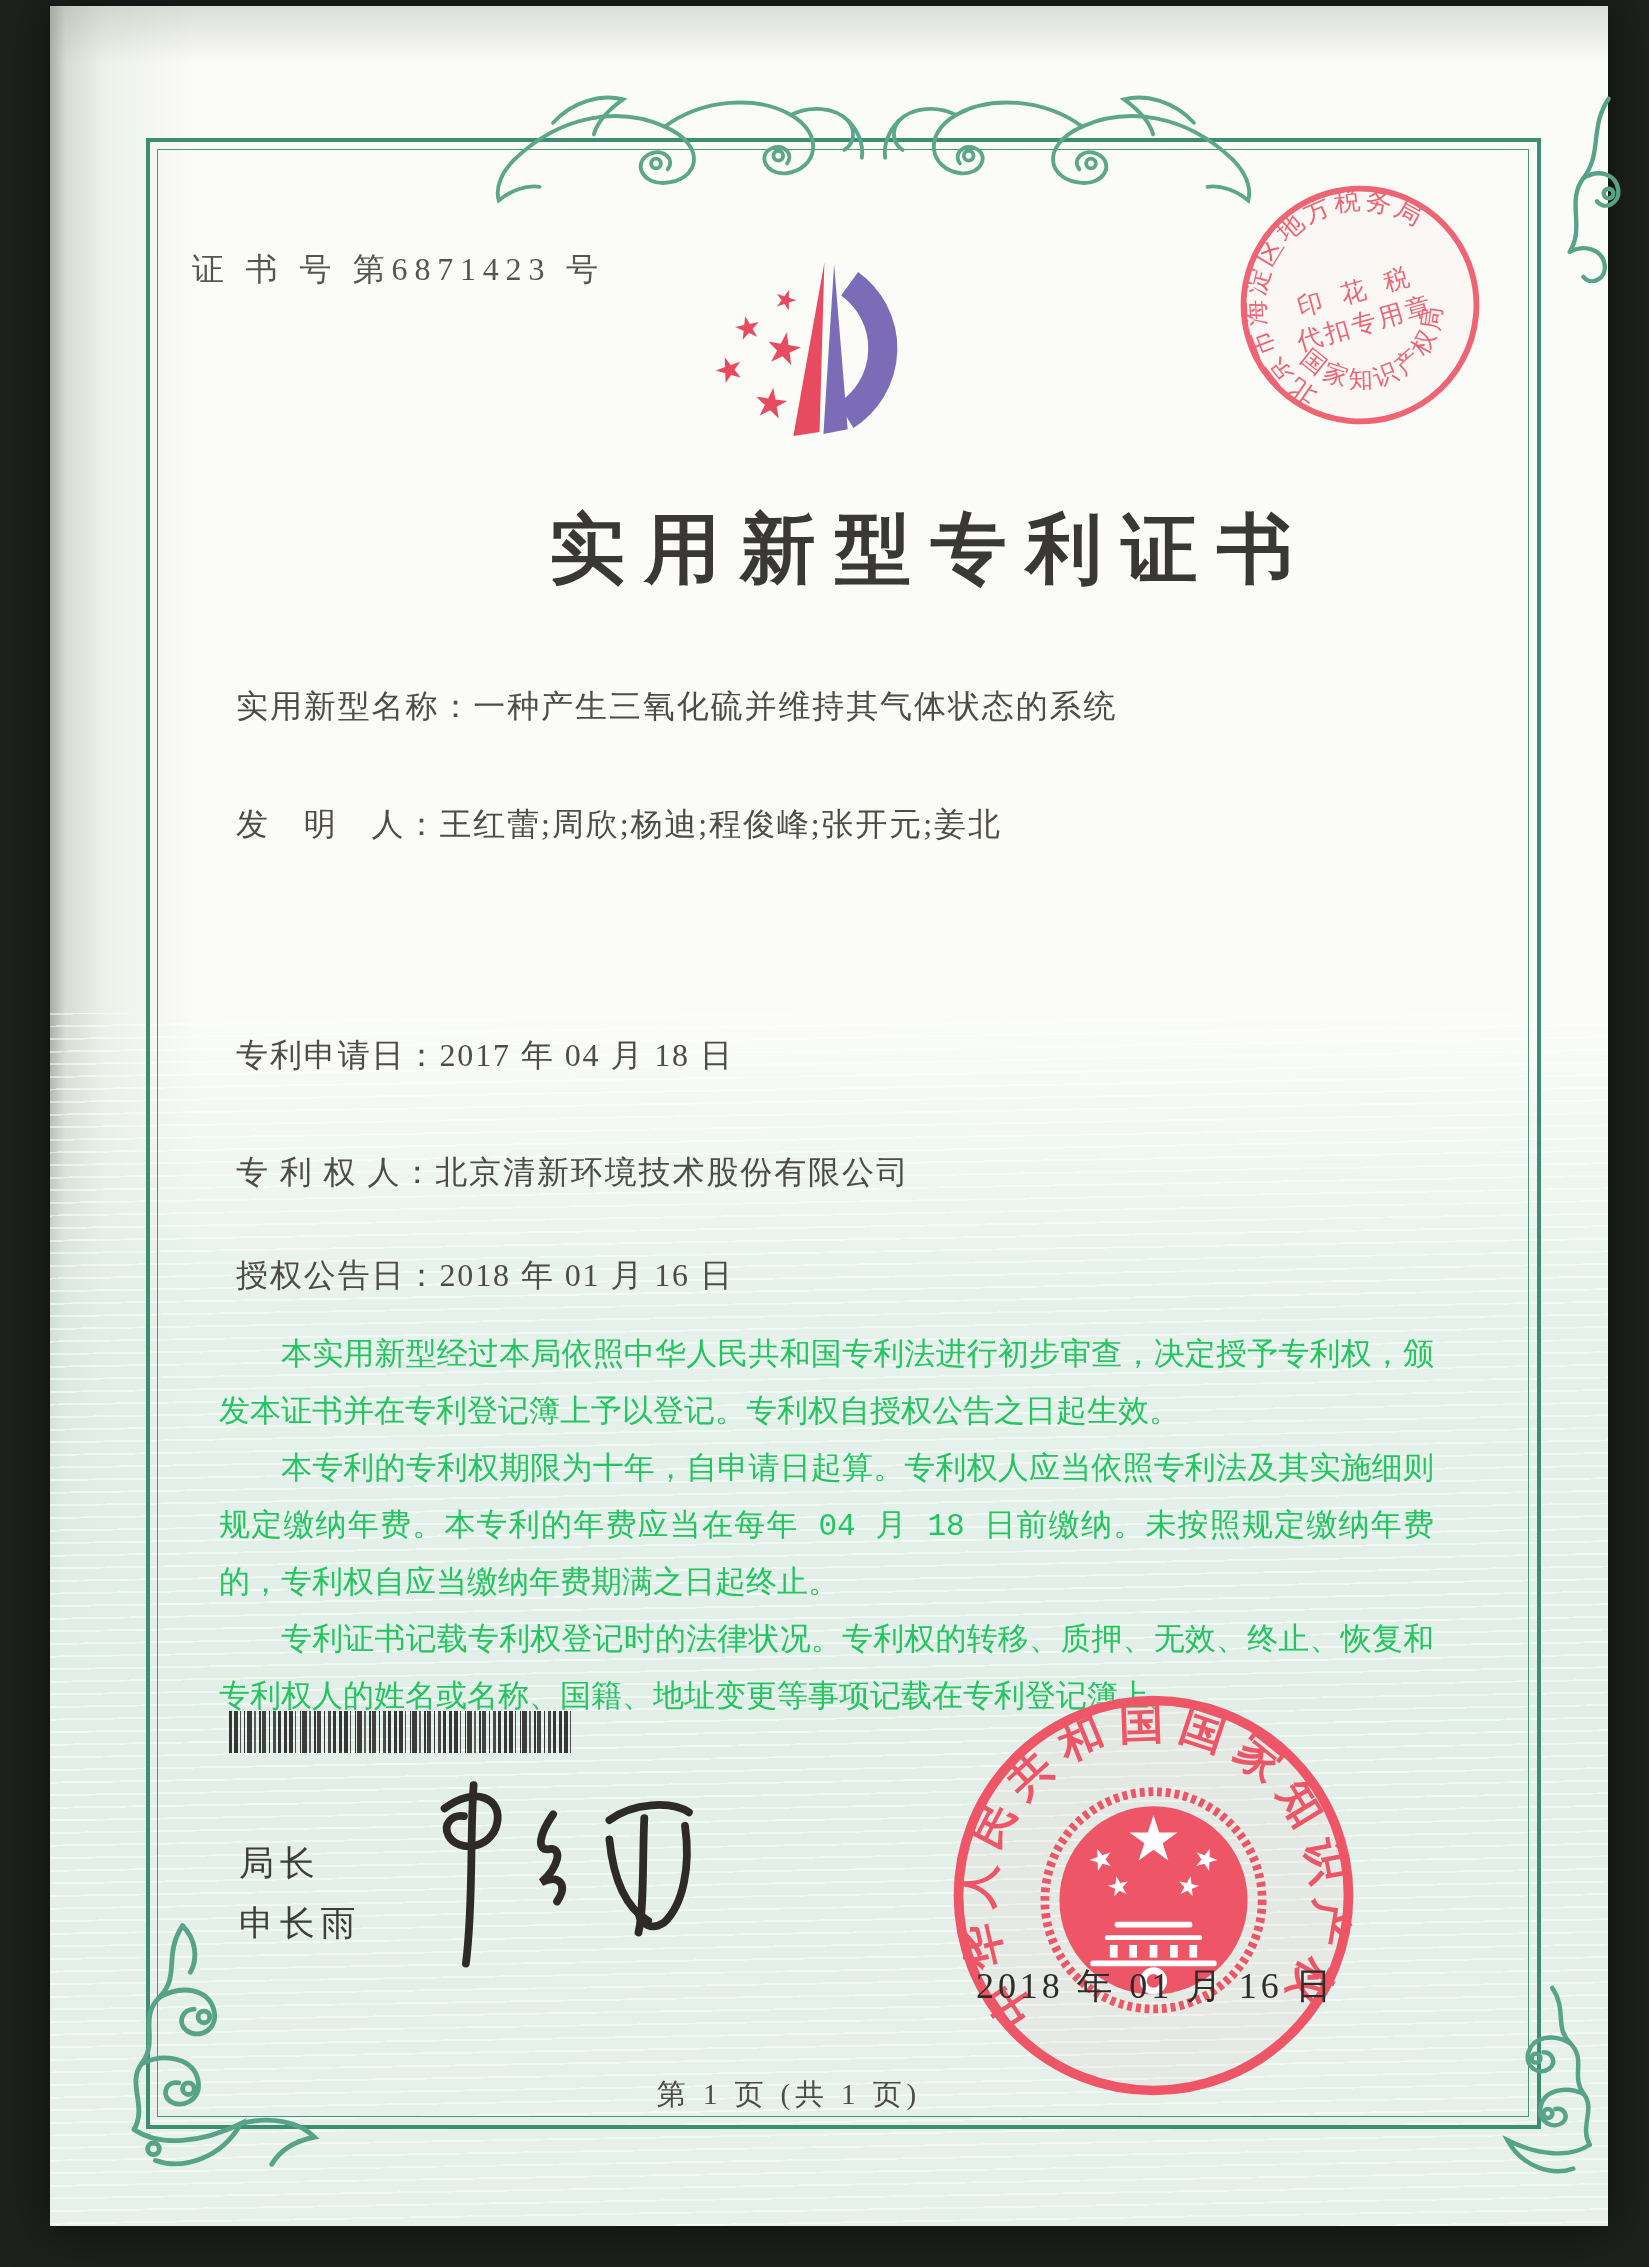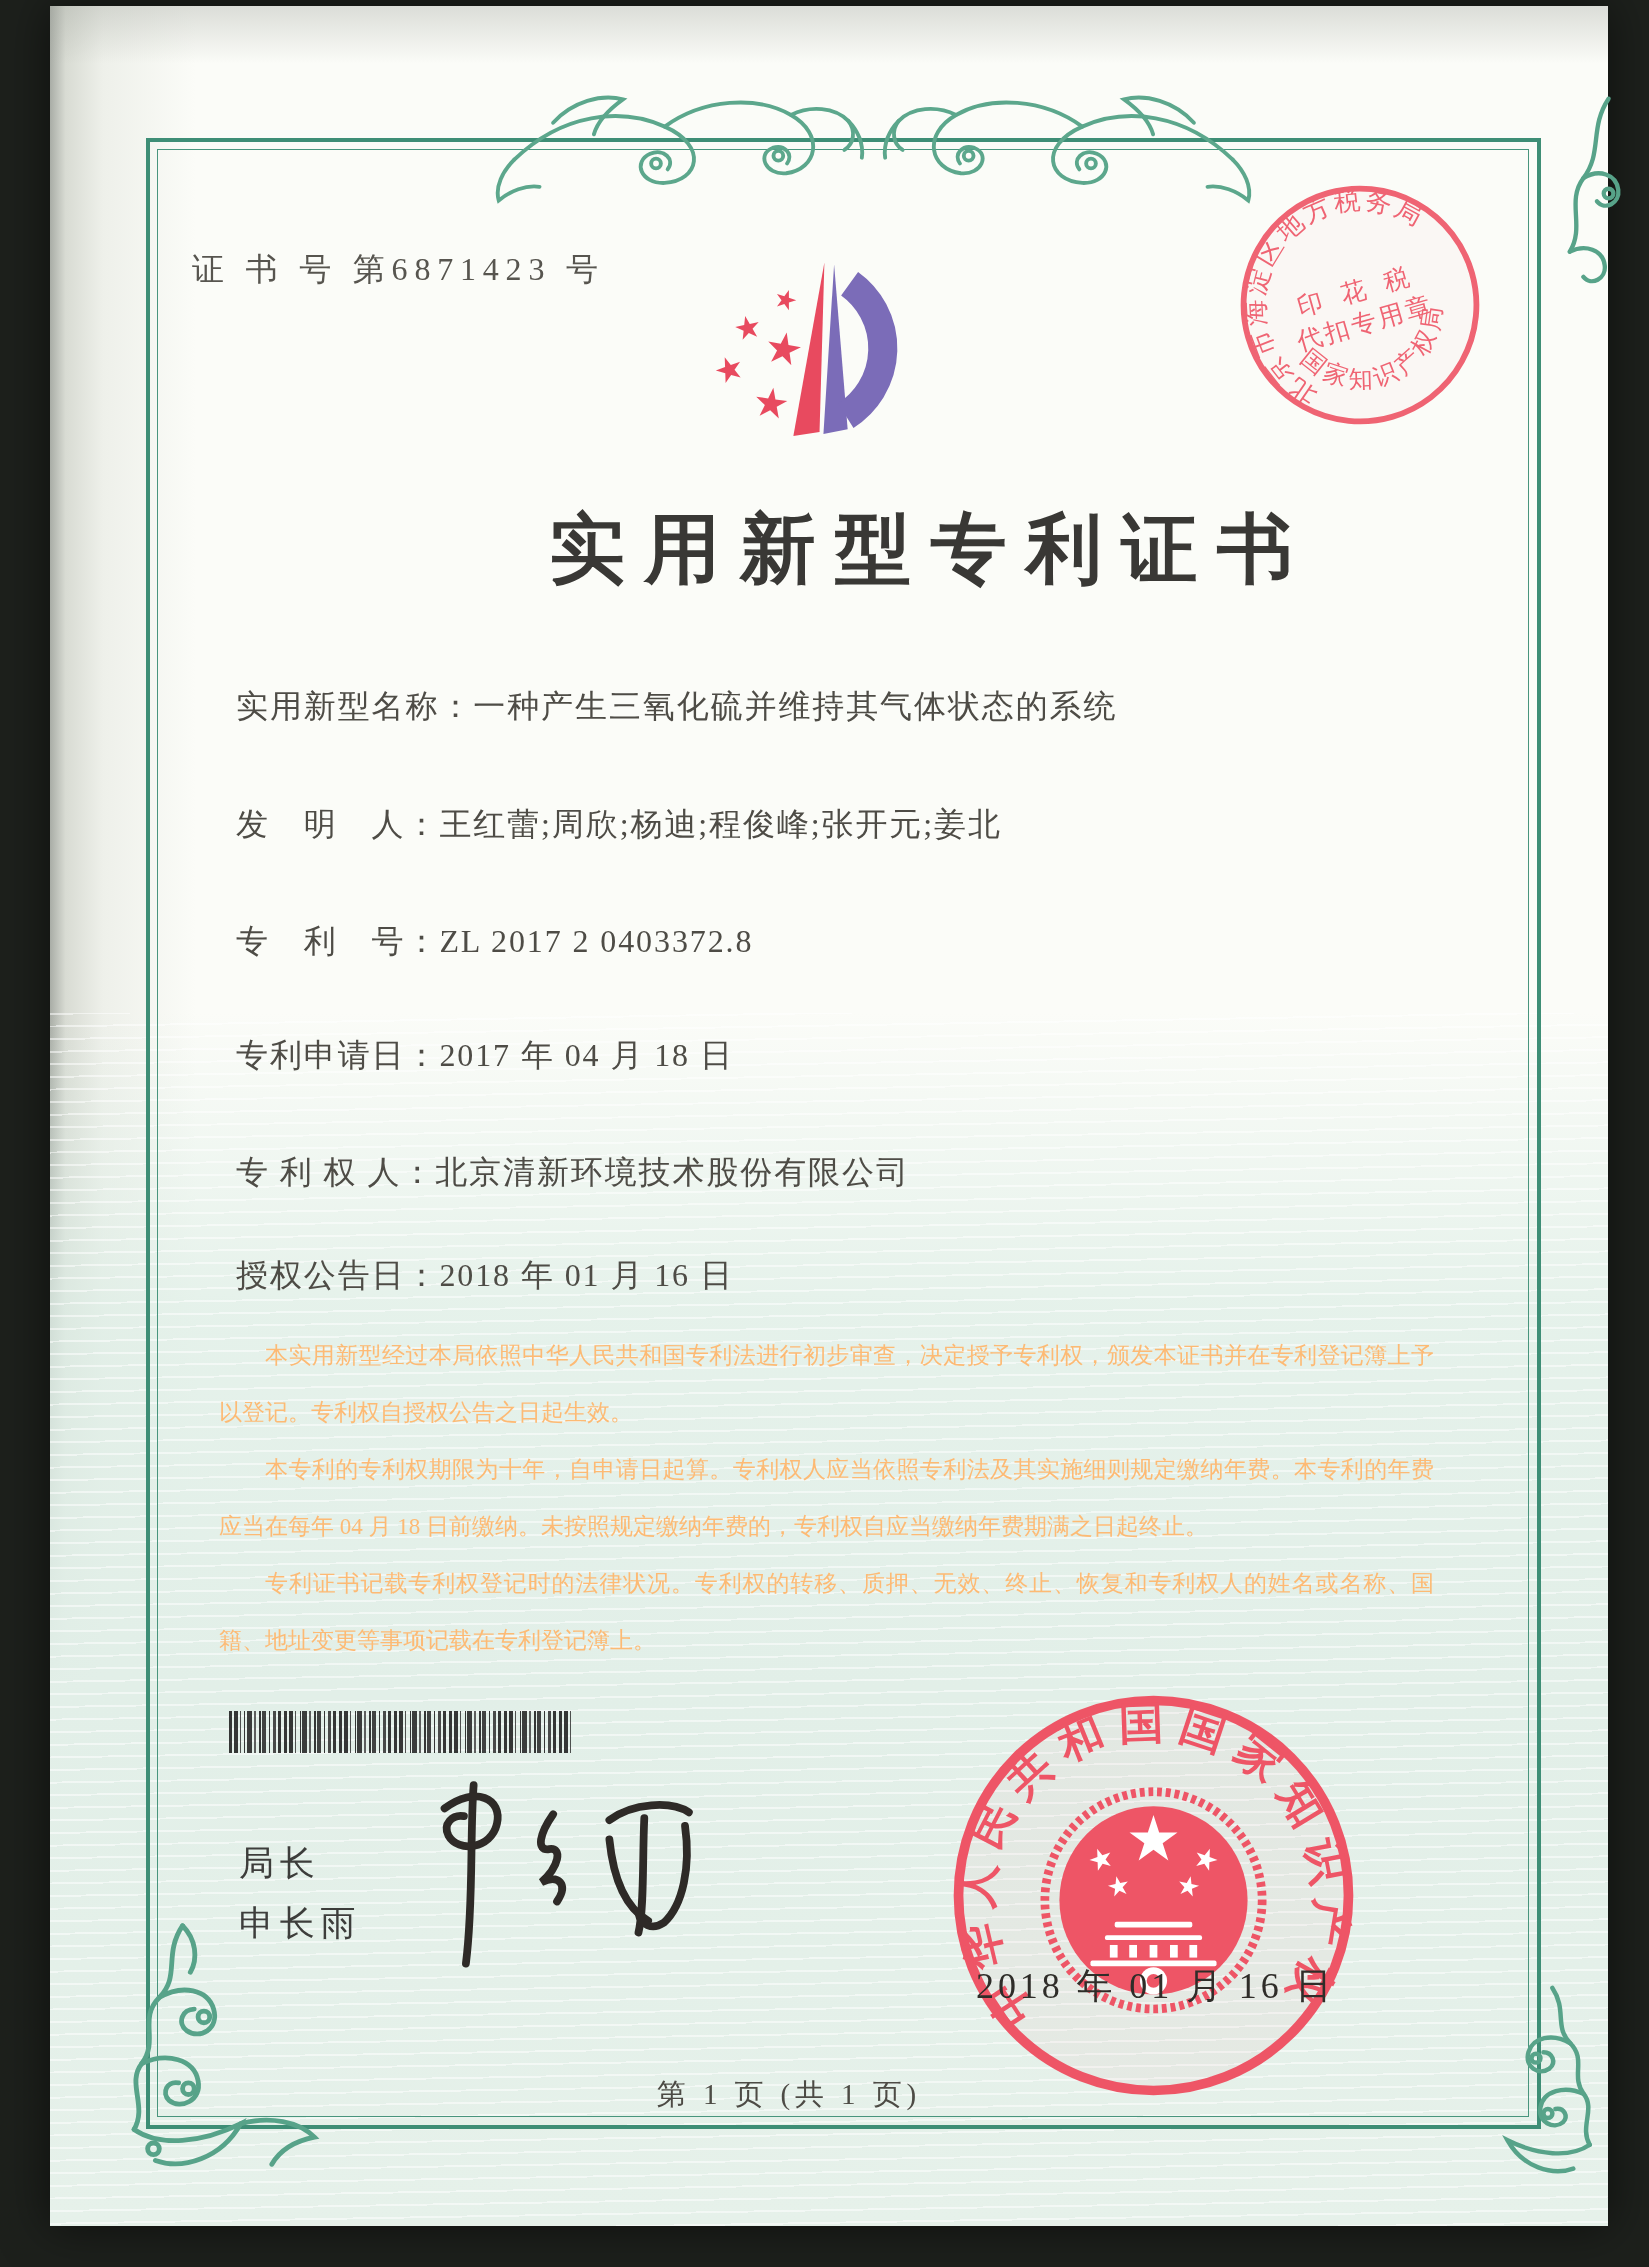--- a/index.html
+++ b/index.html
@@ -60,21 +60,21 @@
     color:#393835;
   }
   .field{
     position:absolute;left:236px;width:1213px;
     font-size:32px;letter-spacing:1.9px;color:#4e4c46;white-space:nowrap;
   }
   .f0{top:685px}.f1{top:803px}.f2{top:920px}.f3{top:1034px}.f4{top:1151px}.f5{top:1254px}
 
   .body-text{
     position:absolute;left:219px;top:1327px;width:1215px;
-    font-size:23px;line-height:57px;color:#fdba74;text-align:justify;
+    font-size:31px;line-height:57px;color:#22c55e;text-align:justify;font-family:Liberation Mono, monospace;
   }
   .body-text p{margin:0;text-indent:2em;}
 
   .barcode{
     position:absolute;left:229px;top:1711px;width:345px;height:42px;
     background:repeating-linear-gradient(90deg,
       #1d1d1d 0 2.9px,transparent 2.9px 4.9px,
       #1d1d1d 4.9px 8.7px,transparent 8.7px 10.7px,
       #3a3a3a 10.7px 11.6px,transparent 11.6px 15.5px,
       #1d1d1d 15.5px 16.5px,transparent 16.5px 18.4px,
@@ -201,21 +201,20 @@
     <g fill="#7B6CB8">
       <polygon points="162,26 151,201 176,196"></polygon>
     </g>
     <path d="M178,46 A82,82 0 0 1 174,182" fill="none" stroke="#7B6CB8" stroke-width="30"></path>
   </svg>
 
   <div class="title">实用新型专利证书</div>
 
   <div class="field f1"><span>发　明　人：</span><span>王红蕾;周欣;杨迪;程俊峰;张开元;姜北</span></div>
   <div class="field f0"><span>实用新型名称：</span><span>一种产生三氧化硫并维持其气体状态的系统</span></div>
-  <div class="field f2"><span>专　利　号：</span><span>ZL 2017 2 0403372.8</span></div>
   <div class="field f3"><span>专利申请日：</span><span>2017 年 04 月 18 日</span></div>
   <div class="field f4"><span>专 利 权 人：</span><span>北京清新环境技术股份有限公司</span></div>
   <div class="field f5"><span>授权公告日：</span><span>2018 年 01 月 16 日</span></div>
 
   <div class="body-text">
     <p>本实用新型经过本局依照中华人民共和国专利法进行初步审查，决定授予专利权，颁发本证书并在专利登记簿上予以登记。专利权自授权公告之日起生效。</p>
     <p>本专利的专利权期限为十年，自申请日起算。专利权人应当依照专利法及其实施细则规定缴纳年费。本专利的年费应当在每年 04 月 18 日前缴纳。未按照规定缴纳年费的，专利权自应当缴纳年费期满之日起终止。</p>
     <p>专利证书记载专利权登记时的法律状况。专利权的转移、质押、无效、终止、恢复和专利权人的姓名或名称、国籍、地址变更等事项记载在专利登记簿上。</p>
   </div>
 

